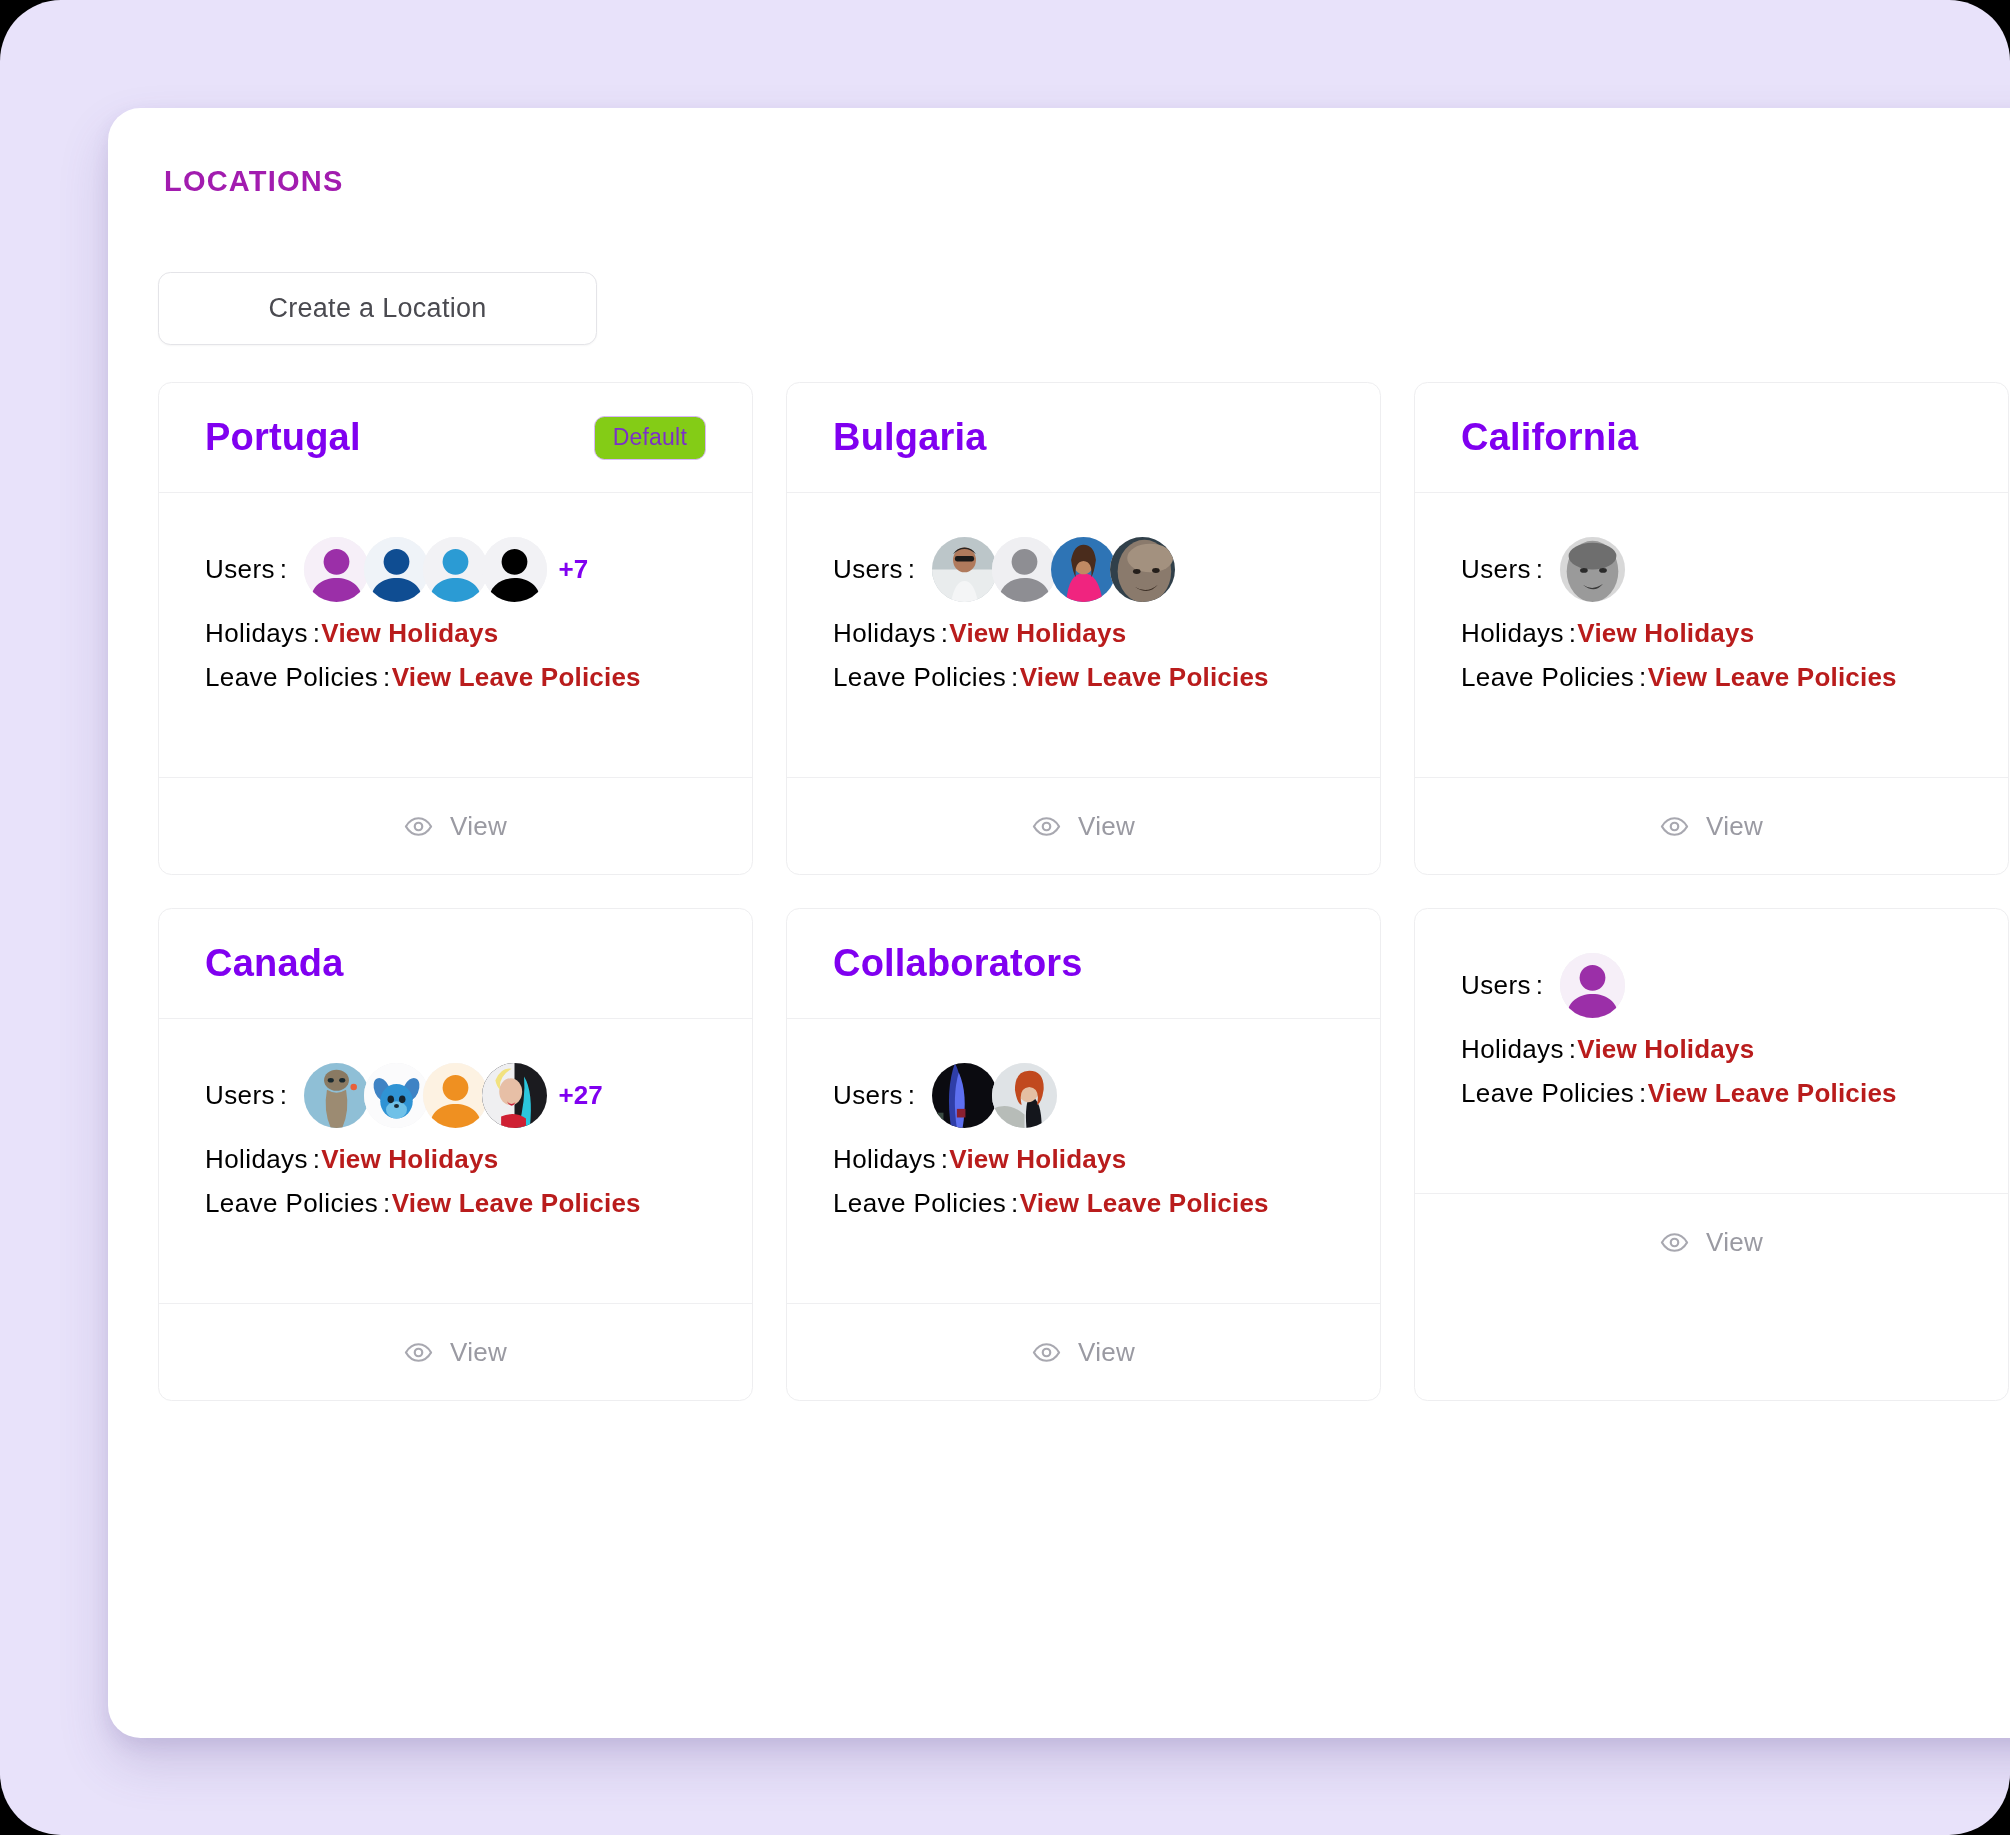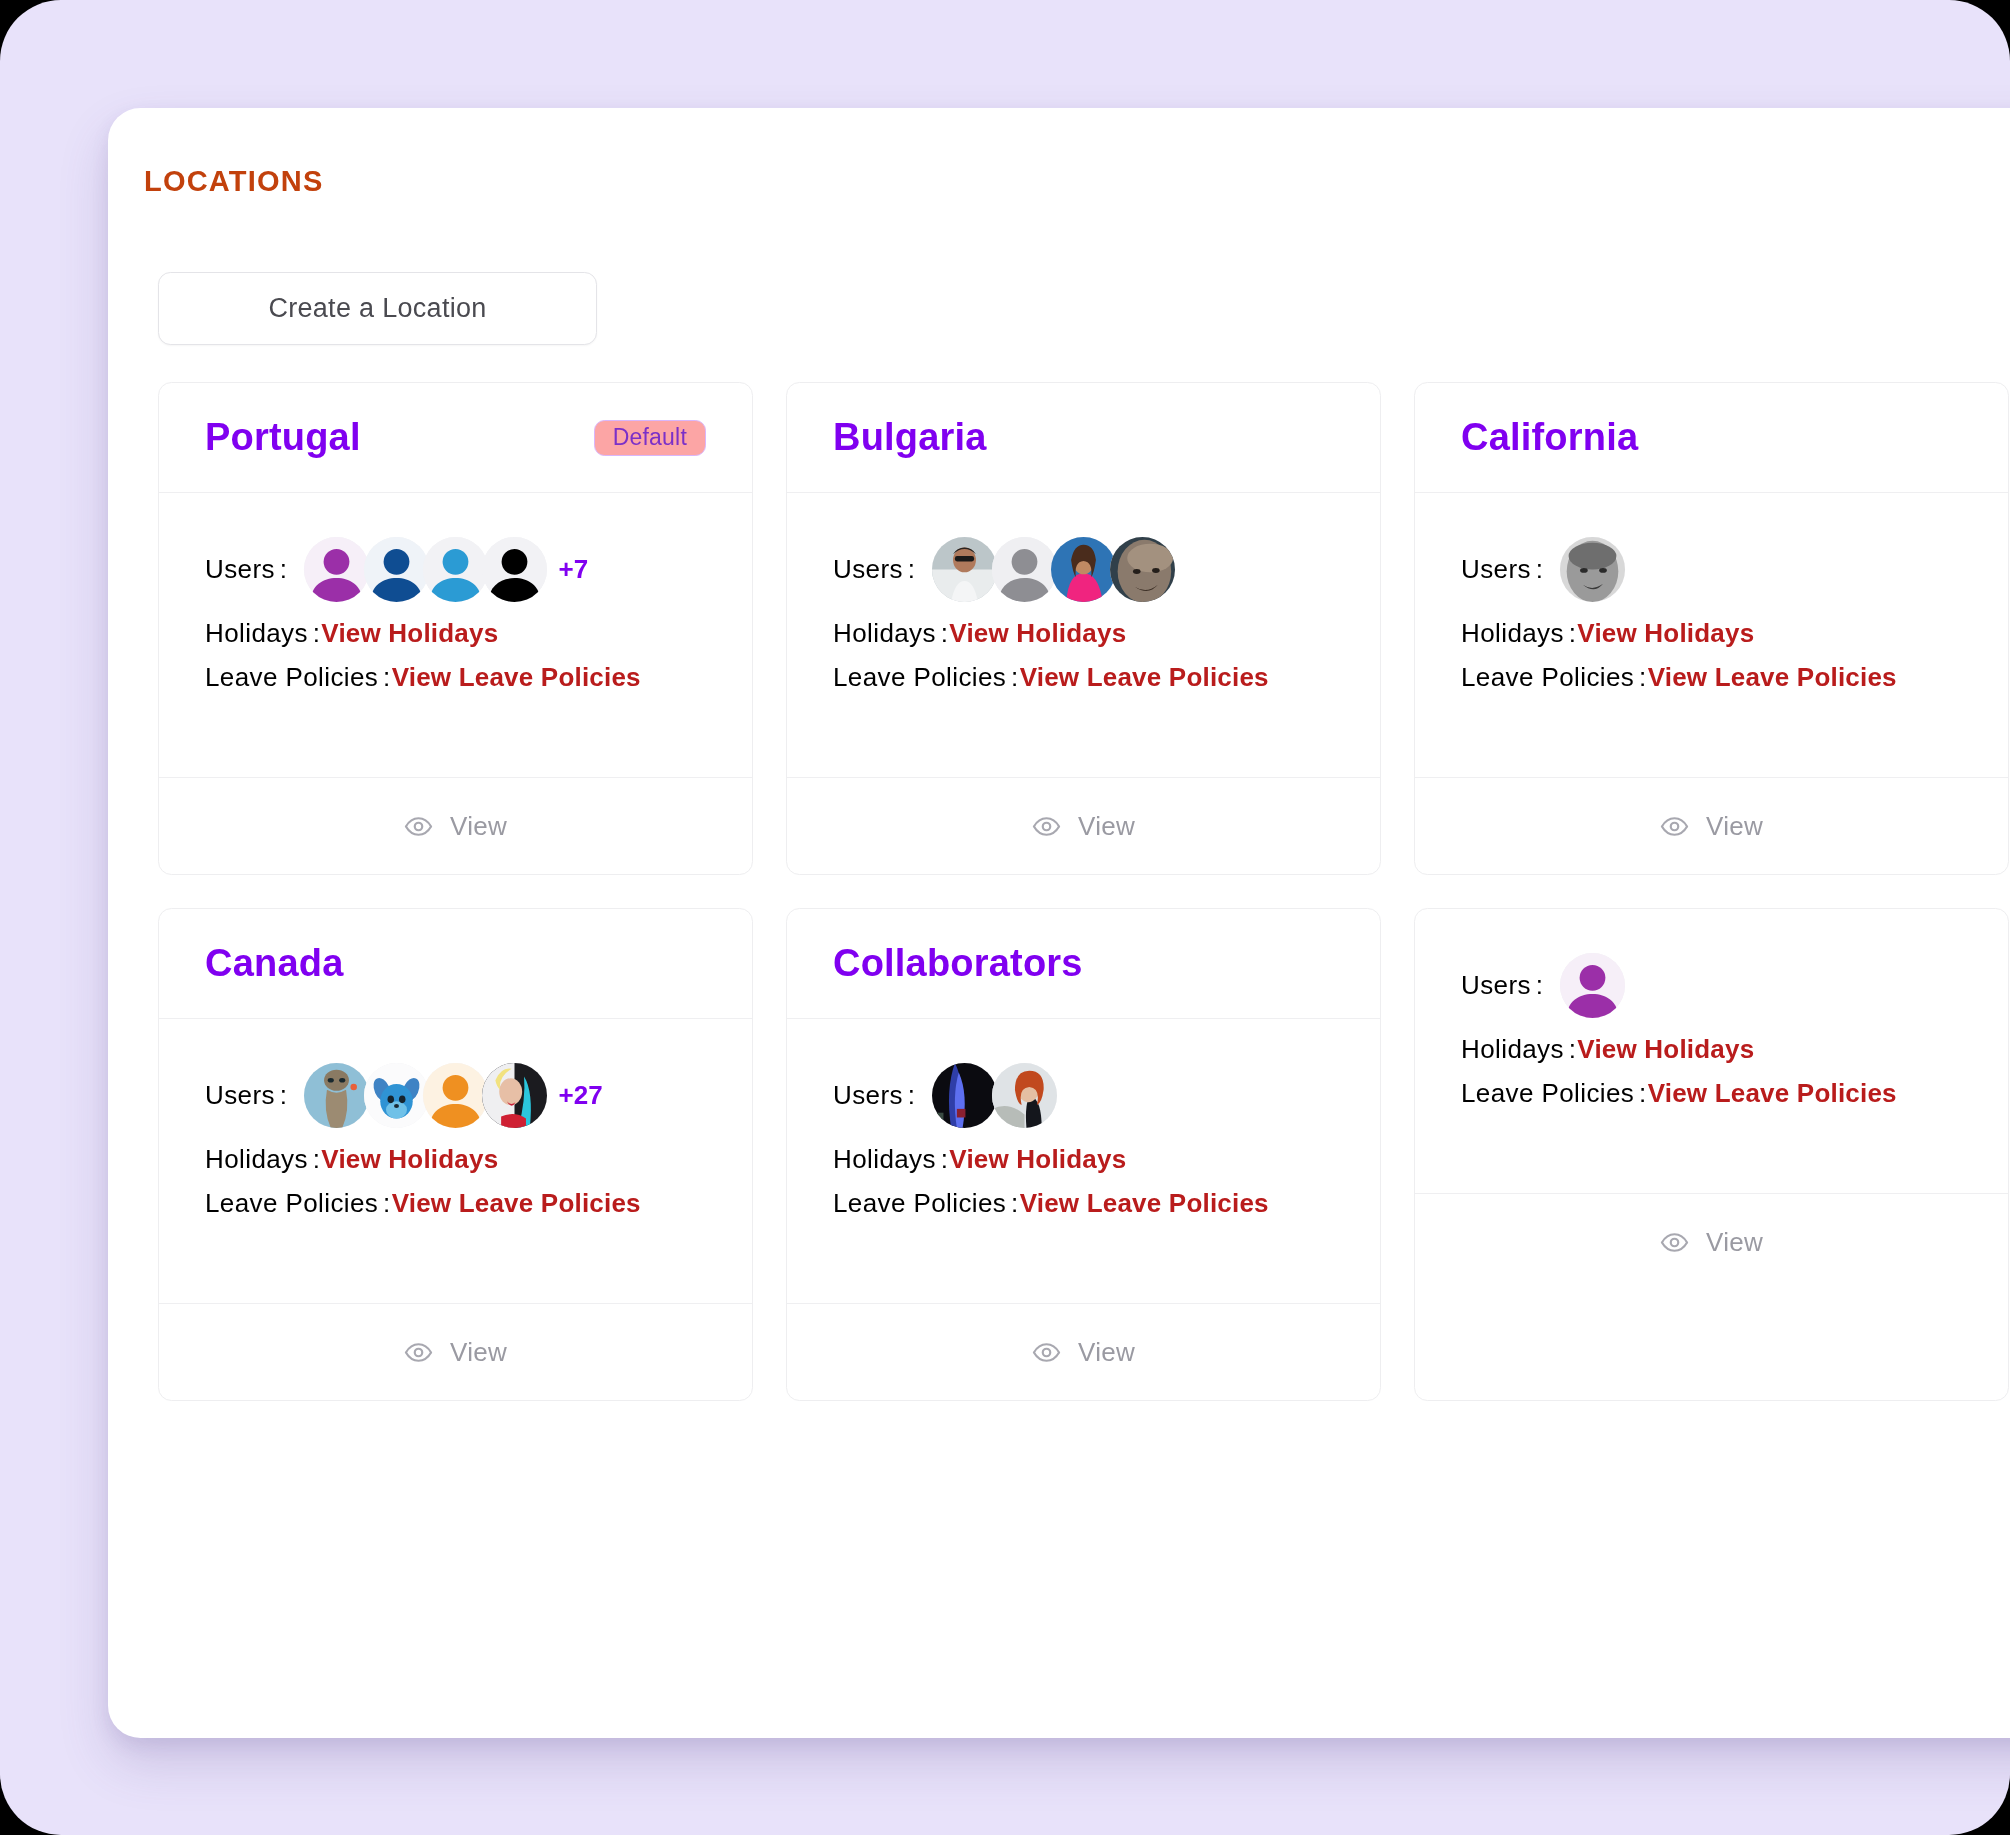--- a/index.html
+++ b/index.html
@@ -36,26 +36,26 @@
     background: #FFFFFF;
     border-radius: 32.5px;
     box-shadow: 0 25px 50px rgba(90, 70, 140, 0.20),
                 0 7.6px 17px rgba(90, 70, 140, 0.10);
     overflow: hidden;
   }
 
   
   #page-title {
     position: absolute;
-    left: 36px;
+    left: 56px;
     top: 57px;
     font-size: 29px;
     font-weight: 700;
     letter-spacing: 1.2px;
-    color: #c2410c;
+    color: #a21caf;
   }
 
   
   #create-btn {
     position: absolute;
     left: 50px;
     top: 164px;
     width: 439px;
     height: 73px;
     background: #FFFFFF;
@@ -104,27 +104,27 @@
   .card-name {
     font-size: 38px;
     font-weight: 700;
     color: #8000F0;
     letter-spacing: 0.2px;
     white-space: nowrap;
   }
 
   .badge-default {
     flex: 0 0 auto;
-    height: 36px;
+    height: 44px;
     padding: 0 18px;
     display: flex;
     align-items: center;
     border: 1.5px solid #D9B6FB;
     border-radius: 10.5px;
-    background: #fca5a5;
+    background: #84cc16;
     color: #7B30C8;
     font-size: 23px;
     letter-spacing: 0.2px;
   }
 
   .card-body {
     padding: 40px 46px 46px 46px;
     border-bottom: 1.4px solid #EFEFF1;
     min-height: 285px;
   }

